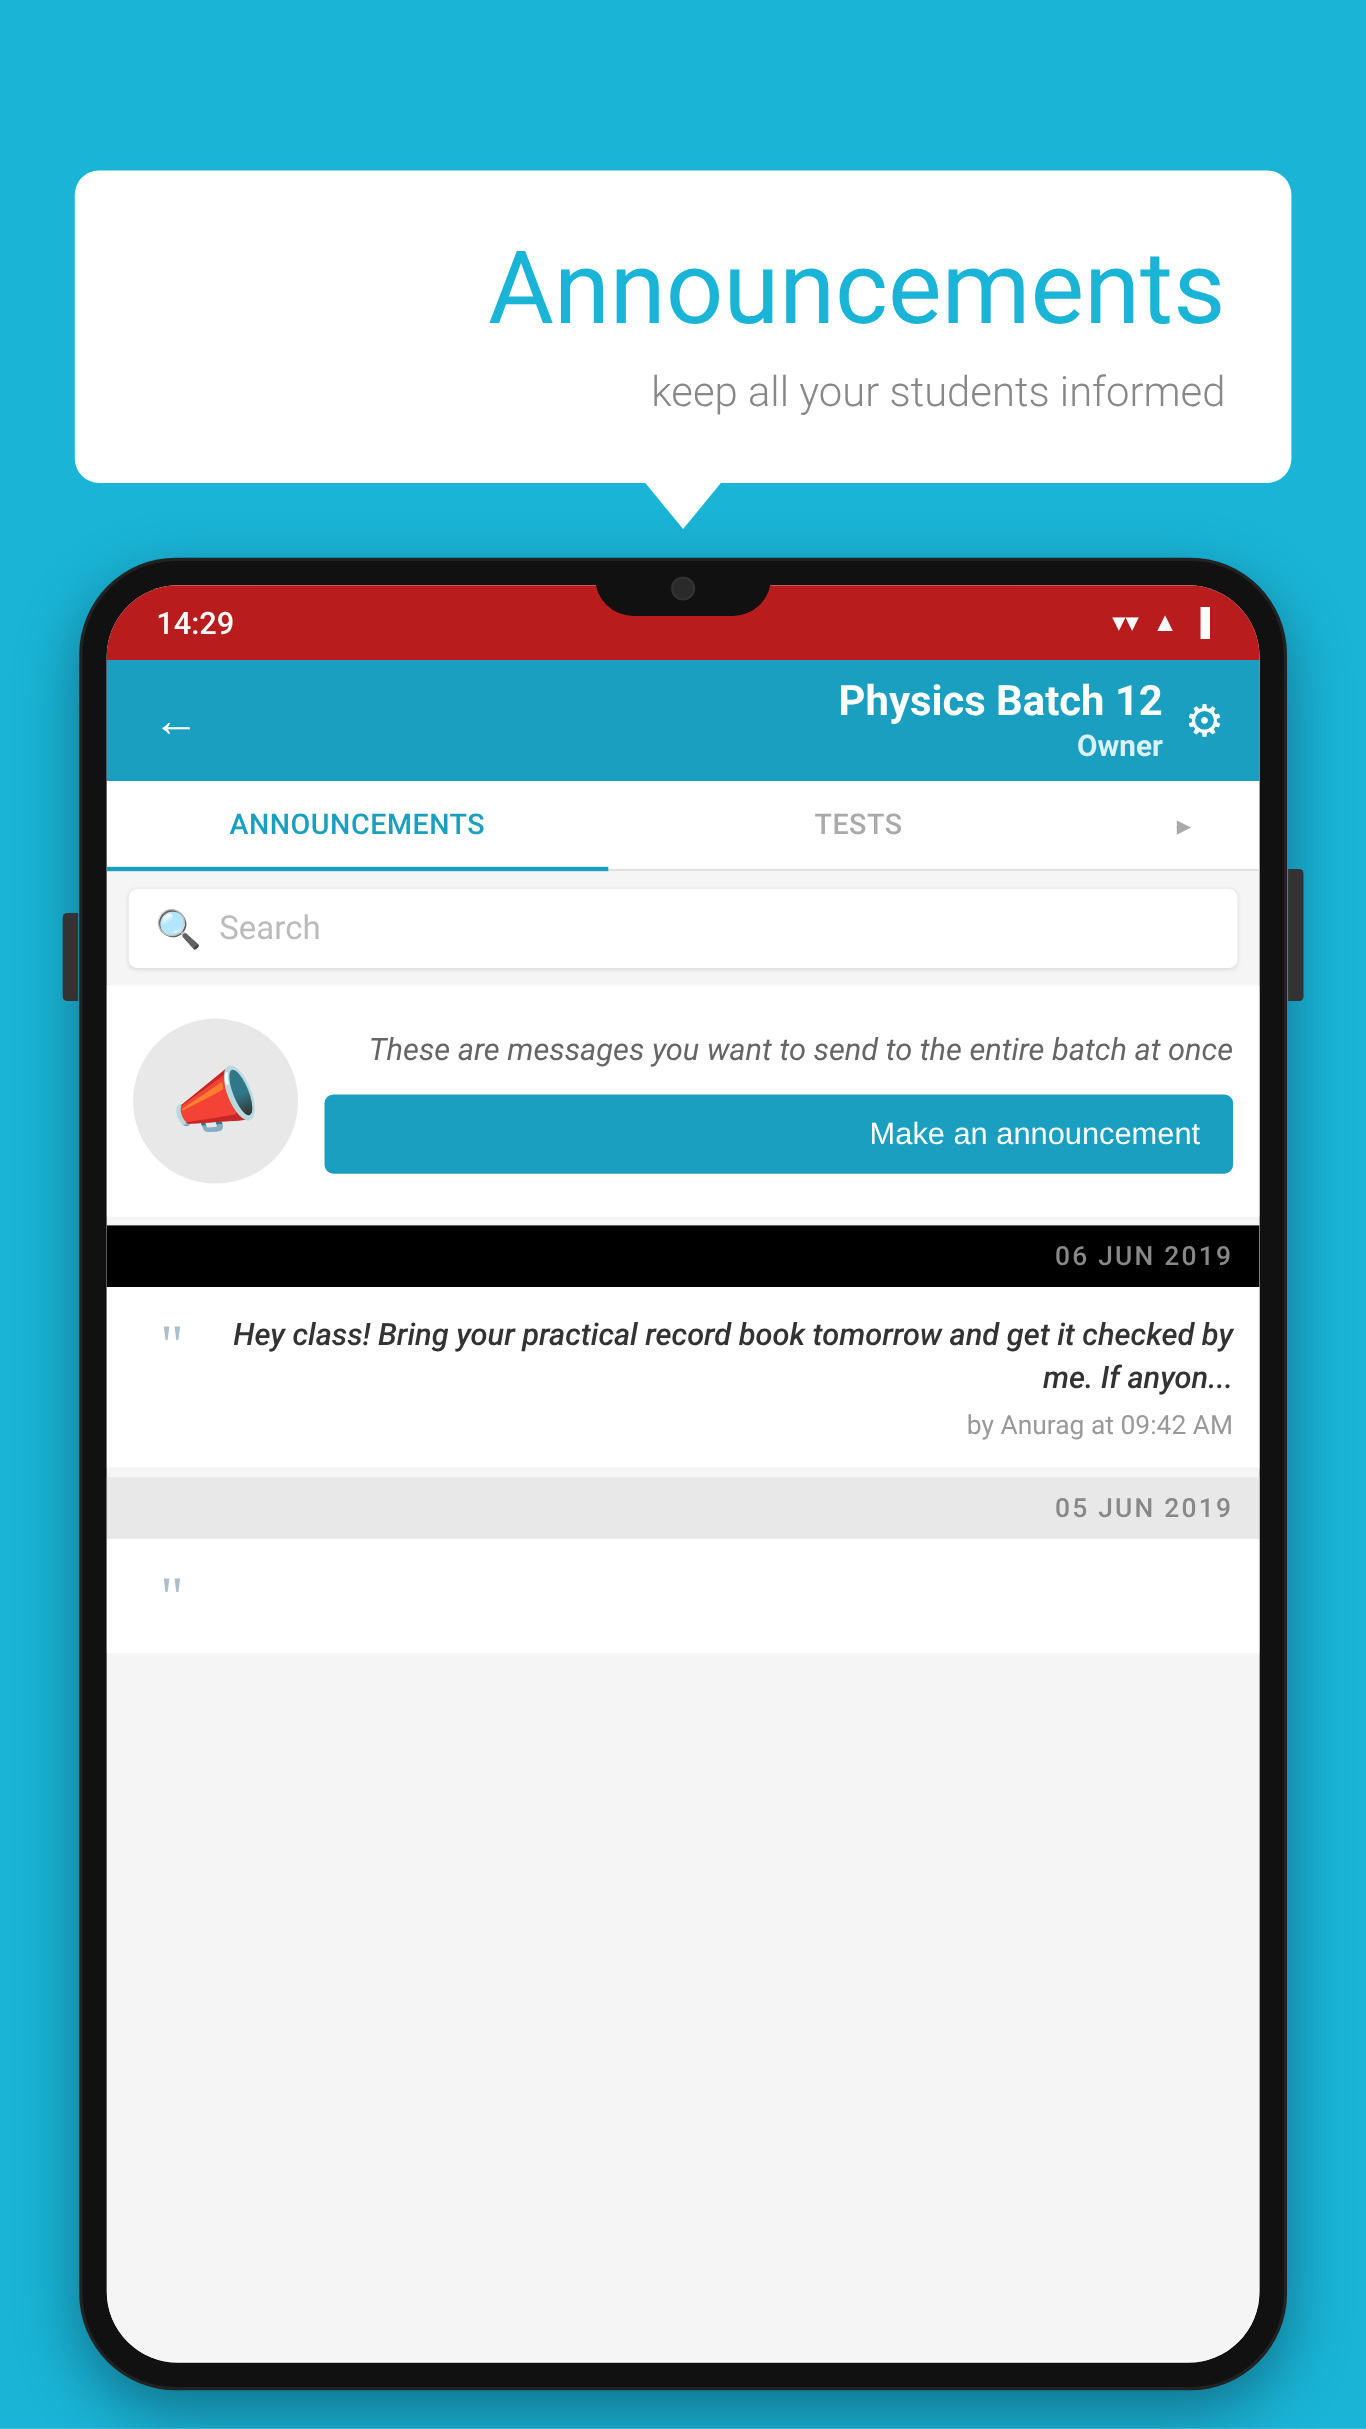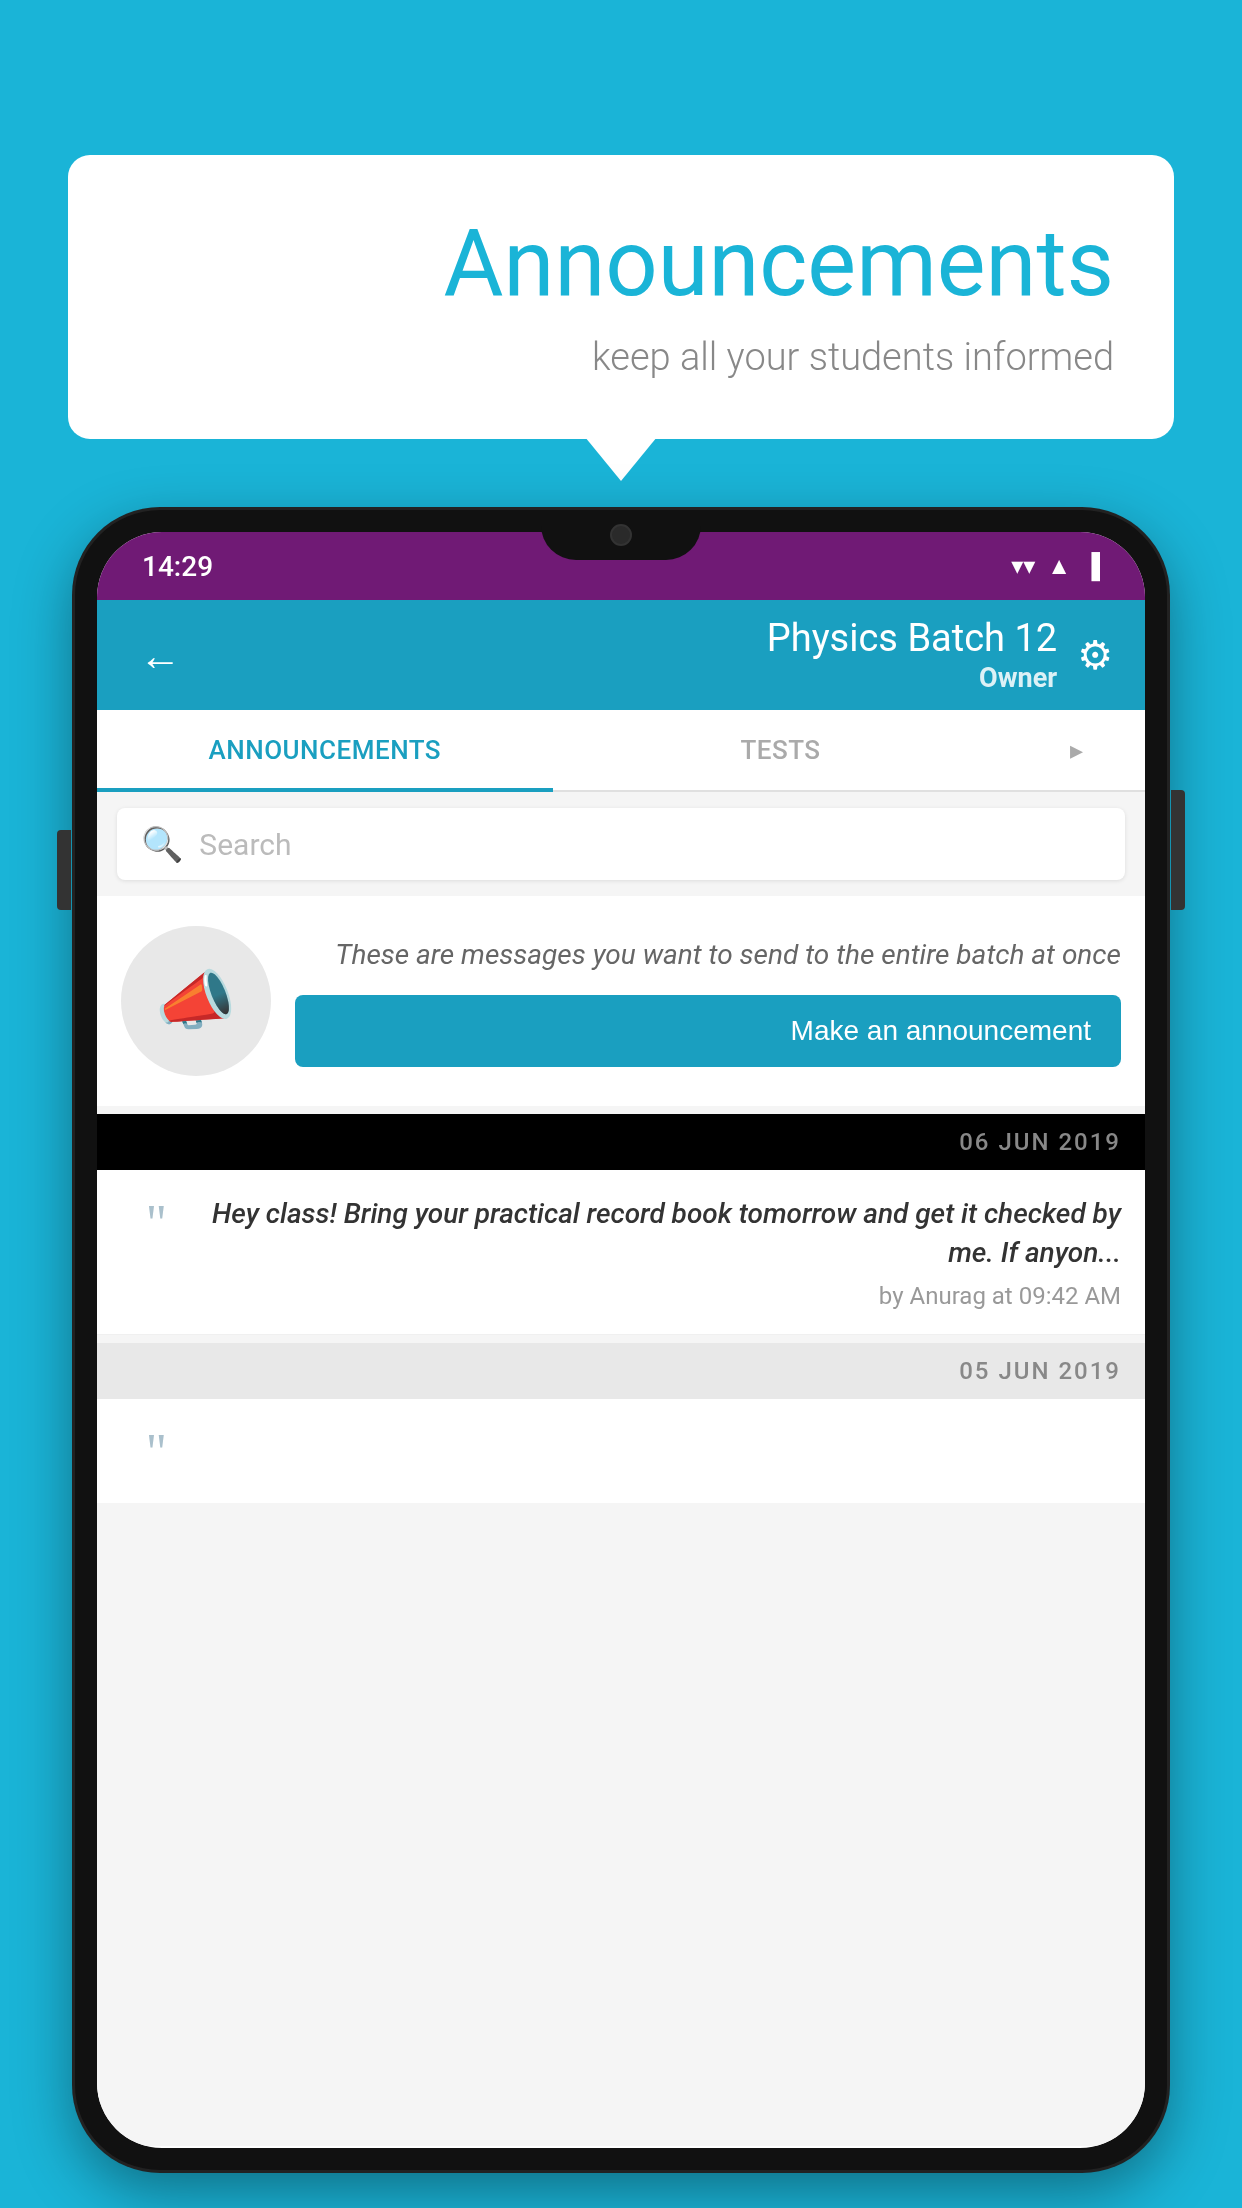--- a/index.html
+++ b/index.html
@@ -99,21 +99,21 @@
     .phone-inner {
       background: white;
       border-radius: 65px;
       overflow: hidden;
       height: 100%;
       position: relative;
     }
 
     
     .status-bar {
-      background: #701a75;
+      background: #b91c1c;
       height: 68px;
       display: flex;
       align-items: center;
       justify-content: space-between;
       padding: 0 45px;
       position: relative;
     }
 
     
     .notch {
@@ -174,21 +174,21 @@
     }
 
     .toolbar-title-container {
       flex: 1;
       text-align: center;
     }
 
     .toolbar-title {
       color: white;
       font-size: 38px;
-      font-weight: 400;
+      font-weight: 700;
     }
 
     .toolbar-subtitle {
       color: rgba(255,255,255,0.85);
       font-size: 27px;
       margin-top: 2px;
       font-weight: bold;
     }
 
     .toolbar-gear {

